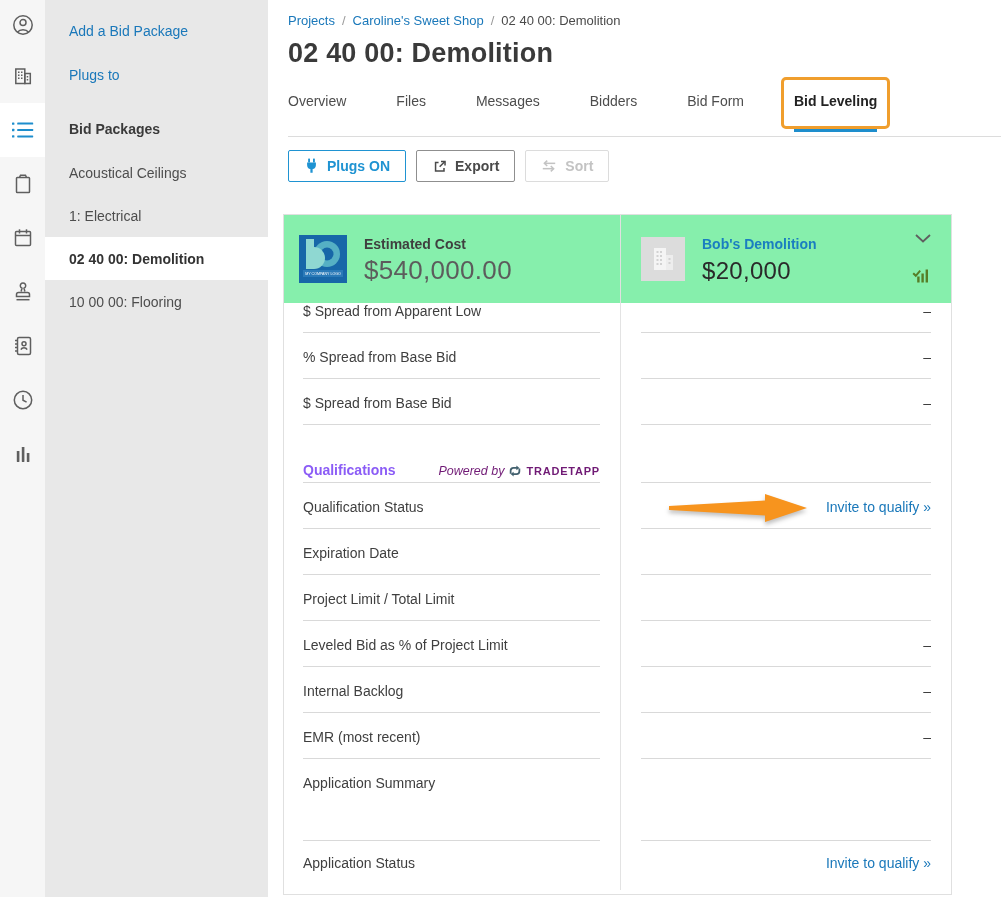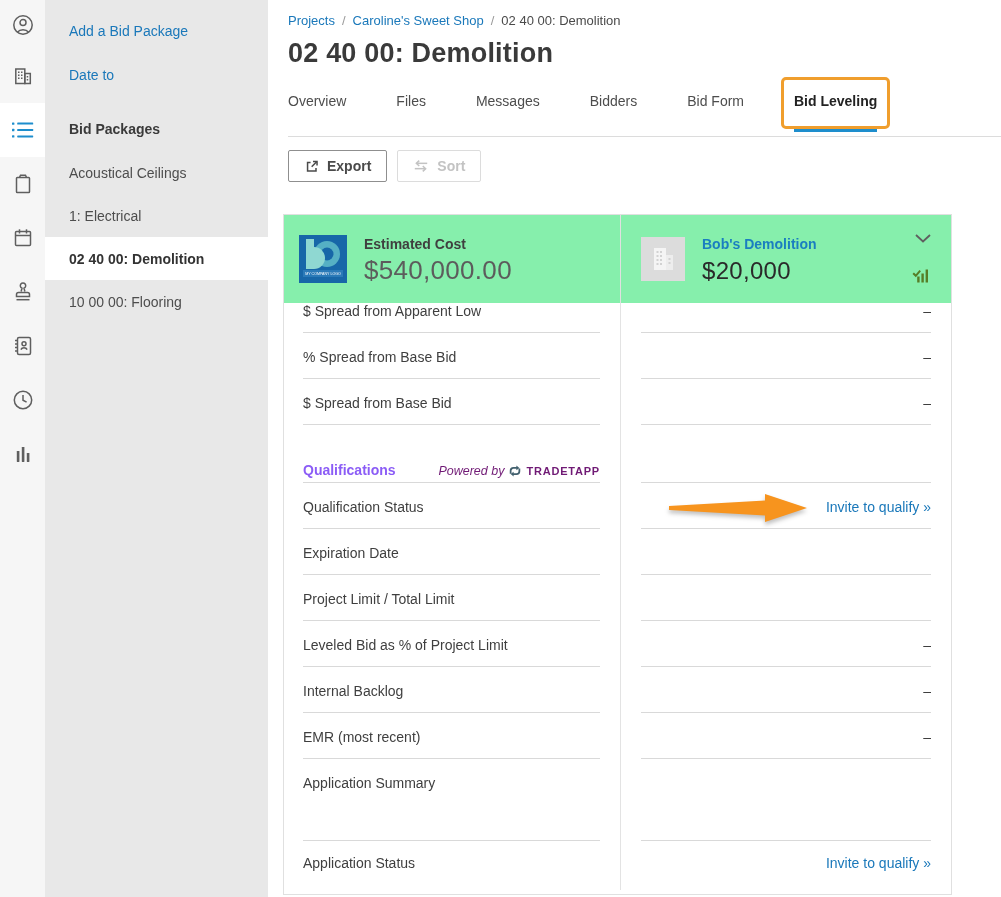--- a/index.html
+++ b/index.html
@@ -179,21 +179,21 @@
             <rect x="4.8" y="8" width="2.6" height="11" rx="0.4"></rect>
             <rect x="9.8" y="4" width="2.6" height="15" rx="0.4"></rect>
             <rect x="14.8" y="10" width="2.6" height="9" rx="0.4"></rect>
           </g>
         </svg>
     </div>
   </div>
 
   <div class="sidebar">
     <div class="side-link">Add a Bid Package</div>
-    <div class="side-link">Date to</div>
+    <div class="side-link">Plugs to</div>
     <div class="side-sec">Bid Packages</div>
     <div class="side-item">Acoustical Ceilings</div>
     <div class="side-item">1: Electrical</div>
     <div class="side-item active">02 40 00: Demolition</div>
     <div class="side-item">10 00 00: Flooring</div>
   </div>
 
   <div class="main">
     <div class="breadcrumb">
       <a>Projects</a>
@@ -210,20 +210,30 @@
       <div class="tab">Messages</div>
       <div class="tab">Bidders</div>
       <div class="tab">Bid Form</div>
       <div class="tab active">
         <span>Bid Leveling</span>
         <span class="tab-annotation"></span>
       </div>
     </nav>
 
     <div class="toolbar">
+      <button class="btn btn-plugs">
+        <svg width="15" height="16" viewBox="0 0 16 17">
+            <g fill="#1f93d2">
+              <rect x="4.4" y="0.5" width="2" height="4.2" rx="0.6"></rect>
+              <rect x="9.6" y="0.5" width="2" height="4.2" rx="0.6"></rect>
+              <path d="M3.3 4.7 h9.4 v2.6 a4.7 4.7 0 0 1 -3.5 4.5 v3.9 h-2.4 v-3.9 a4.7 4.7 0 0 1 -3.5 -4.5 z"></path>
+            </g>
+          </svg>
+        <span>Plugs ON</span>
+      </button>
       <button class="btn">
         <svg width="15" height="15" viewBox="0 0 16 16">
             <g fill="none" stroke="#4a4a4a" stroke-width="1.6">
               <path d="M7 3.8 H3.8 V12.8 H12.8 V9.6"></path>
               <path d="M9.6 2.6 H13.9 V6.9"></path>
               <line x1="13.5" y1="3" x2="8.2" y2="8.3"></line>
             </g>
           </svg>
         <span>Export</span>
       </button>

